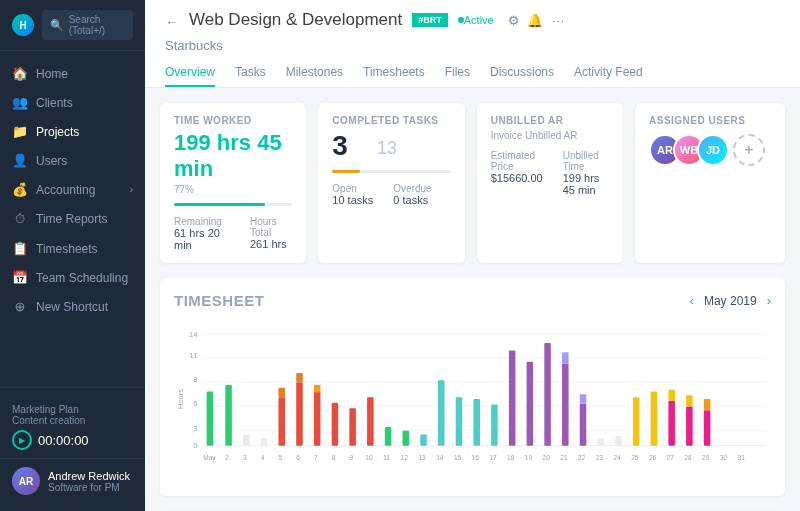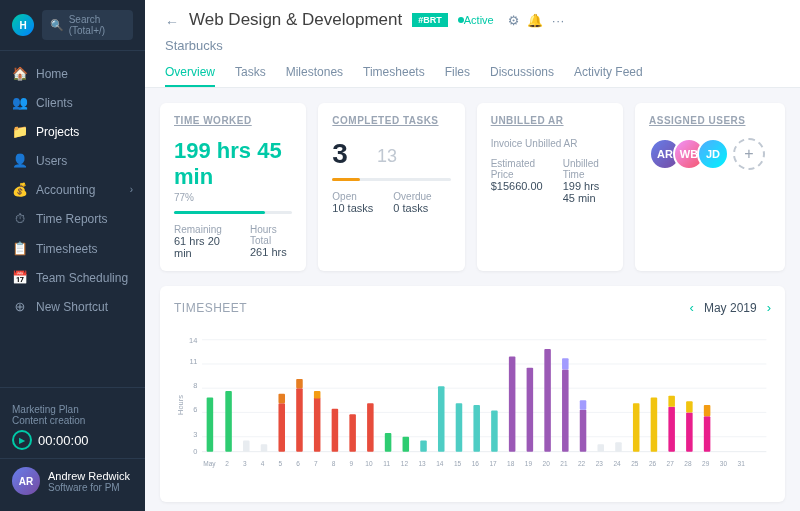--- a/index.html
+++ b/index.html
@@ -46,21 +46,21 @@
     .tab { padding: 6px 0; color: #7a8fa6; font-size: 12px; cursor: pointer; border-bottom: 2px solid transparent; }
     .tab.active { color: #00c9a7; border-bottom: 2px solid #00c9a7; font-weight: 500; }
 
     
     .content { flex: 1; overflow-y: auto; padding: 15px; background: #f5f6fa; }
 
     
     .stat-cards { display: flex; gap: 12px; margin-bottom: 15px; }
     .stat-card { background: #fff; border-radius: 6px; padding: 12px 14px; flex: 1; box-shadow: 0 1px 3px rgba(0,0,0,0.06); }
     .stat-card.users-card { flex: 0 0 150px; }
-    .stat-label { color: #9aa5b4; font-size: 10px; font-weight: 600; text-transform: uppercase; letter-spacing: 0.5px; margin-bottom: 12px; text-decoration: underline; }
+    .stat-label { color: #9aa5b4; font-size: 10px; font-weight: 600; text-transform: uppercase; letter-spacing: 0.5px; margin-bottom: 4px; }
     .stat-value-large { font-size: 22px; font-weight: 700; color: #00c9a7; margin-bottom: 2px; }
     .stat-value-large.red { color: #e74c3c; }
     .stat-percent { color: #9aa5b4; font-size: 10px; margin-bottom: 8px; }
     .stat-progress { height: 3px; background: #e8ecf0; border-radius: 2px; margin-bottom: 10px; }
     .stat-progress-fill { height: 100%; background: #00c9a7; border-radius: 2px; }
     .stat-row { display: flex; gap: 20px; }
     .stat-sub { }
     .stat-sub-label { color: #9aa5b4; font-size: 10px; }
     .stat-sub-value { color: #3d4f60; font-size: 11px; font-weight: 500; }
     .task-numbers { display: flex; align-items: flex-end; gap: 8px; margin-bottom: 8px; }
@@ -72,21 +72,21 @@
     .av { width: 32px; height: 32px; border-radius: 50%; border: 2px solid white; display: flex; align-items: center; justify-content: center; font-size: 11px; font-weight: bold; color: white; margin-right: -8px; }
     .av1 { background: linear-gradient(135deg, #667eea, #764ba2); }
     .av2 { background: linear-gradient(135deg, #f093fb, #f5576c); }
     .av3 { background: linear-gradient(135deg, #4facfe, #00f2fe); }
     .av-add { width: 32px; height: 32px; border-radius: 50%; border: 2px dashed #c0c8d2; display: flex; align-items: center; justify-content: center; color: #9aa5b4; font-size: 16px; margin-left: 12px; cursor: pointer; }
     .unbilled-sub { color: #9aa5b4; font-size: 10px; margin-bottom: 9px; }
 
     
     .chart-section { background: #fff; border-radius: 6px; padding: 14px; margin-bottom: 15px; box-shadow: 0 1px 3px rgba(0,0,0,0.06); }
     .chart-header { display: flex; align-items: center; justify-content: space-between; margin-bottom: 10px; }
-    .chart-title { font-size: 12px; font-weight: 400; color: #9aa5b4; text-transform: uppercase; letter-spacing: 0.5px; text-align: right; }
+    .chart-title { font-size: 15px; font-weight: 700; color: #9aa5b4; text-transform: uppercase; letter-spacing: 0.5px; text-align: right; }
     .chart-nav { display: flex; align-items: center; gap: 10px; font-size: 12px; color: #3d4f60; }
     .chart-nav-btn { color: #00c9a7; cursor: pointer; font-size: 13px; }
     .chart-area { position: relative; }
     .chart-svg { width: 100%; height: 160px; }
 
     
     .milestones-section { background: #fff; border-radius: 6px; padding: 14px; box-shadow: 0 1px 3px rgba(0,0,0,0.06); }
   </style>
 </head>
 <body>

